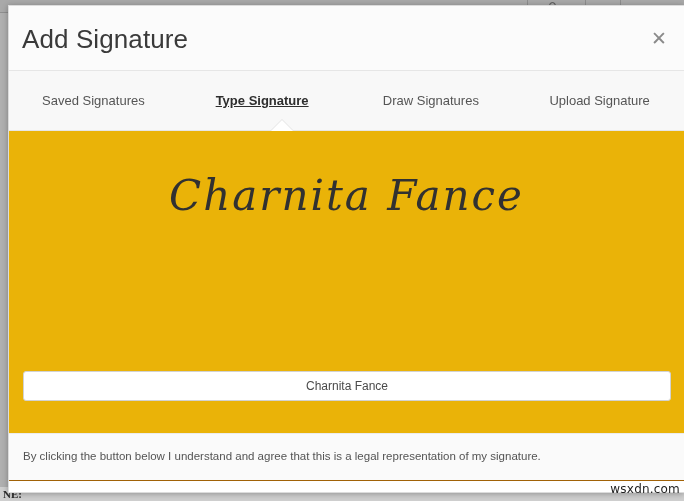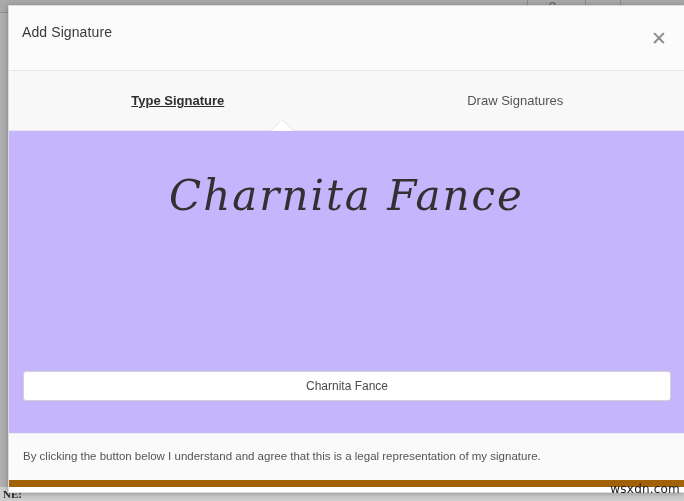--- a/index.html
+++ b/index.html
@@ -81,21 +81,21 @@
   #modal-header {
     position: relative;
     height: 64px;
     background: #fbfbfb;
     border-bottom: 1px solid #e6e6e6;
   }
   #modal-title {
     position: absolute;
     left: 13px;
     top: 18px;
-    font-size: 14px;
+    font-size: 26px;
     color: #3a3a3a;
     font-weight: 400;
     letter-spacing: 0.1px;
   }
   #close-button {
     position: absolute;
     right: 12px;
     top: 19px;
     width: 26px;
     height: 26px;
@@ -147,21 +147,21 @@
     width: 0; height: 0;
     border-left: 12px solid transparent;
     border-right: 12px solid transparent;
     border-bottom: 12px solid #e3e3e3;
   }
 
   
   #modal-body {
     position: relative;
     height: 302px;
-    background: #c4b5fd;
+    background: #eab308;
   }
 
   #signature-preview {
     position: absolute;
     left: 0;
     top: 26px;
     width: 675px;
     height: 78px;
     text-align: center;
     font-family: "DejaVu Serif", serif;
@@ -251,21 +251,21 @@
     font-size: 18px;
     letter-spacing: 0.8px;
   }
 
   
   #legal-band {
     position: relative;
     height: 46px;
     background: #fafafa;
     border-top: 1px solid #ececec;
-    border-bottom: 7px solid #a16207;
+    border-bottom: 1px solid #a16207;
   }
   #legal-text {
     position: absolute;
     left: 14px;
     top: 16px;
     font-size: 11.5px;
     color: #545454;
   }
 
   
@@ -306,22 +306,24 @@
 </div>
 
 <div id="modal">
 
   <div id="modal-header">
     <div id="modal-title">Add Signature</div>
     <div id="close-button">✕</div>
   </div>
 
   <div id="tab-bar">
+    <div class="tab">Saved Signatures</div>
     <div class="tab active">Type Signature</div>
     <div class="tab">Draw Signatures</div>
+    <div class="tab">Upload Signature</div>
     <div id="tab-caret-outline"></div>
     <div id="tab-caret"></div>
   </div>
 
   <div id="modal-body">
 
     <div id="signature-preview">Charnita Fance</div>
 
     <div id="signature-input-wrap">
       <input id="signature-input" type="text" value="Charnita Fance" style="">

